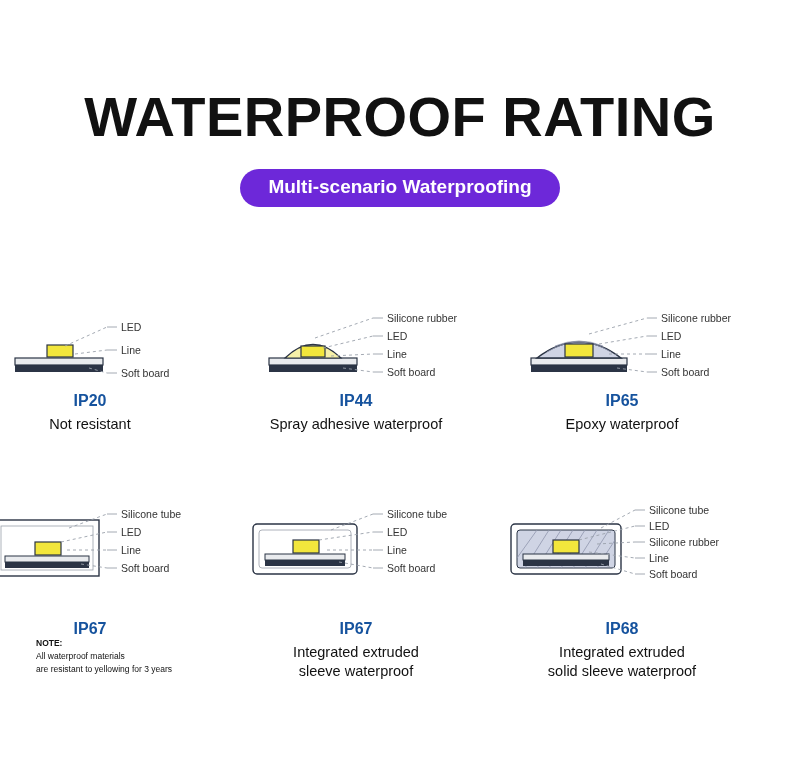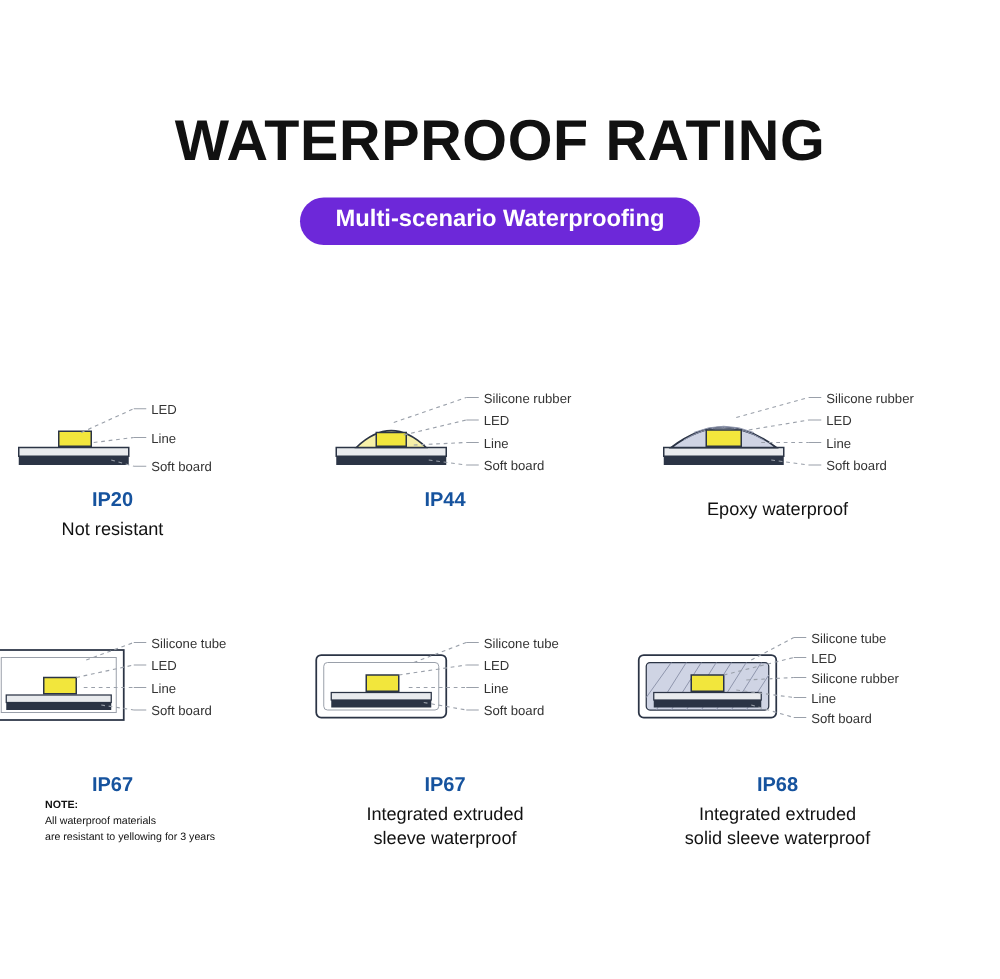--- a/index.html
+++ b/index.html
@@ -16,21 +16,21 @@
   }
   .page {
     position: relative;
     width: 800px;
     height: 783px;
   }
 
   
   .title {
     text-align: center;
-    font-size: 46px;
+    font-size: 56px;
     font-weight: bold;
     letter-spacing: 0.5px;
     color: #111111;
     margin: 0;
     padding-top: 88px;
     line-height: 1.05;
   }
   .subtitle-wrap {
     display: flex;
     justify-content: center;
@@ -156,20 +156,21 @@
           <path d="M150 78 L160 78" stroke="#9aa0aa" stroke-width="0.9" fill="none"></path>
           <path d="M120 92 L150 96" stroke="#9aa0aa" stroke-width="0.9" stroke-dasharray="3,3" fill="none"></path>
           <path d="M150 96 L160 96" stroke="#9aa0aa" stroke-width="0.9" fill="none"></path>
           <text x="164" y="46" font-family="Liberation Sans, sans-serif" font-size="10.5" fill="#333333">Silicone rubber</text>
           <text x="164" y="64" font-family="Liberation Sans, sans-serif" font-size="10.5" fill="#333333">LED</text>
           <text x="164" y="82" font-family="Liberation Sans, sans-serif" font-size="10.5" fill="#333333">Line</text>
           <text x="164" y="100" font-family="Liberation Sans, sans-serif" font-size="10.5" fill="#333333">Soft board</text>
         </svg>
       </div>
       <div class="ip-label">IP44</div>
+      <div class="desc">Spray adhesive waterproof</div>
     </div>
 
     <div class="cell">
       <div class="diagram">
         <svg width="266" height="118" viewBox="0 0 266 118" xmlns="http://www.w3.org/2000/svg">
           <rect x="42" y="89" width="96" height="7" fill="#2b3445"></rect>
           <rect x="42" y="82" width="96" height="7" fill="#e9ebee" stroke="#2b3445" stroke-width="1.2"></rect>
 
           <path d="M48 82 Q90 50 132 82 Z" fill="#cfd4e4" stroke="#2b3445" stroke-width="1.4"></path>
           <path d="M58 76 Q90 56 122 76" fill="none" stroke="#8f96ad" stroke-width="0.8"></path>
@@ -184,20 +185,21 @@
           <path d="M120 78 L158 78" stroke="#9aa0aa" stroke-width="0.9" stroke-dasharray="3,3" fill="none"></path>
           <path d="M158 78 L168 78" stroke="#9aa0aa" stroke-width="0.9" fill="none"></path>
           <path d="M128 92 L158 96" stroke="#9aa0aa" stroke-width="0.9" stroke-dasharray="3,3" fill="none"></path>
           <path d="M158 96 L168 96" stroke="#9aa0aa" stroke-width="0.9" fill="none"></path>
           <text x="172" y="46" font-family="Liberation Sans, sans-serif" font-size="10.5" fill="#333333">Silicone rubber</text>
           <text x="172" y="64" font-family="Liberation Sans, sans-serif" font-size="10.5" fill="#333333">LED</text>
           <text x="172" y="82" font-family="Liberation Sans, sans-serif" font-size="10.5" fill="#333333">Line</text>
           <text x="172" y="100" font-family="Liberation Sans, sans-serif" font-size="10.5" fill="#333333">Soft board</text>
         </svg>
       </div>
+      <div class="ip-label">IP65</div>
       <div class="desc">Epoxy waterproof</div>
     </div>
 
     <div class="cell row2">
       <div class="diagram">
         <svg width="266" height="118" viewBox="0 0 266 118" xmlns="http://www.w3.org/2000/svg">
 
           <rect x="38" y="36" width="104" height="56" fill="#ffffff" stroke="#2b3445" stroke-width="1.4"></rect>
           <rect x="44" y="42" width="92" height="44" fill="#ffffff" stroke="#9aa0aa" stroke-width="0.8"></rect>
 

